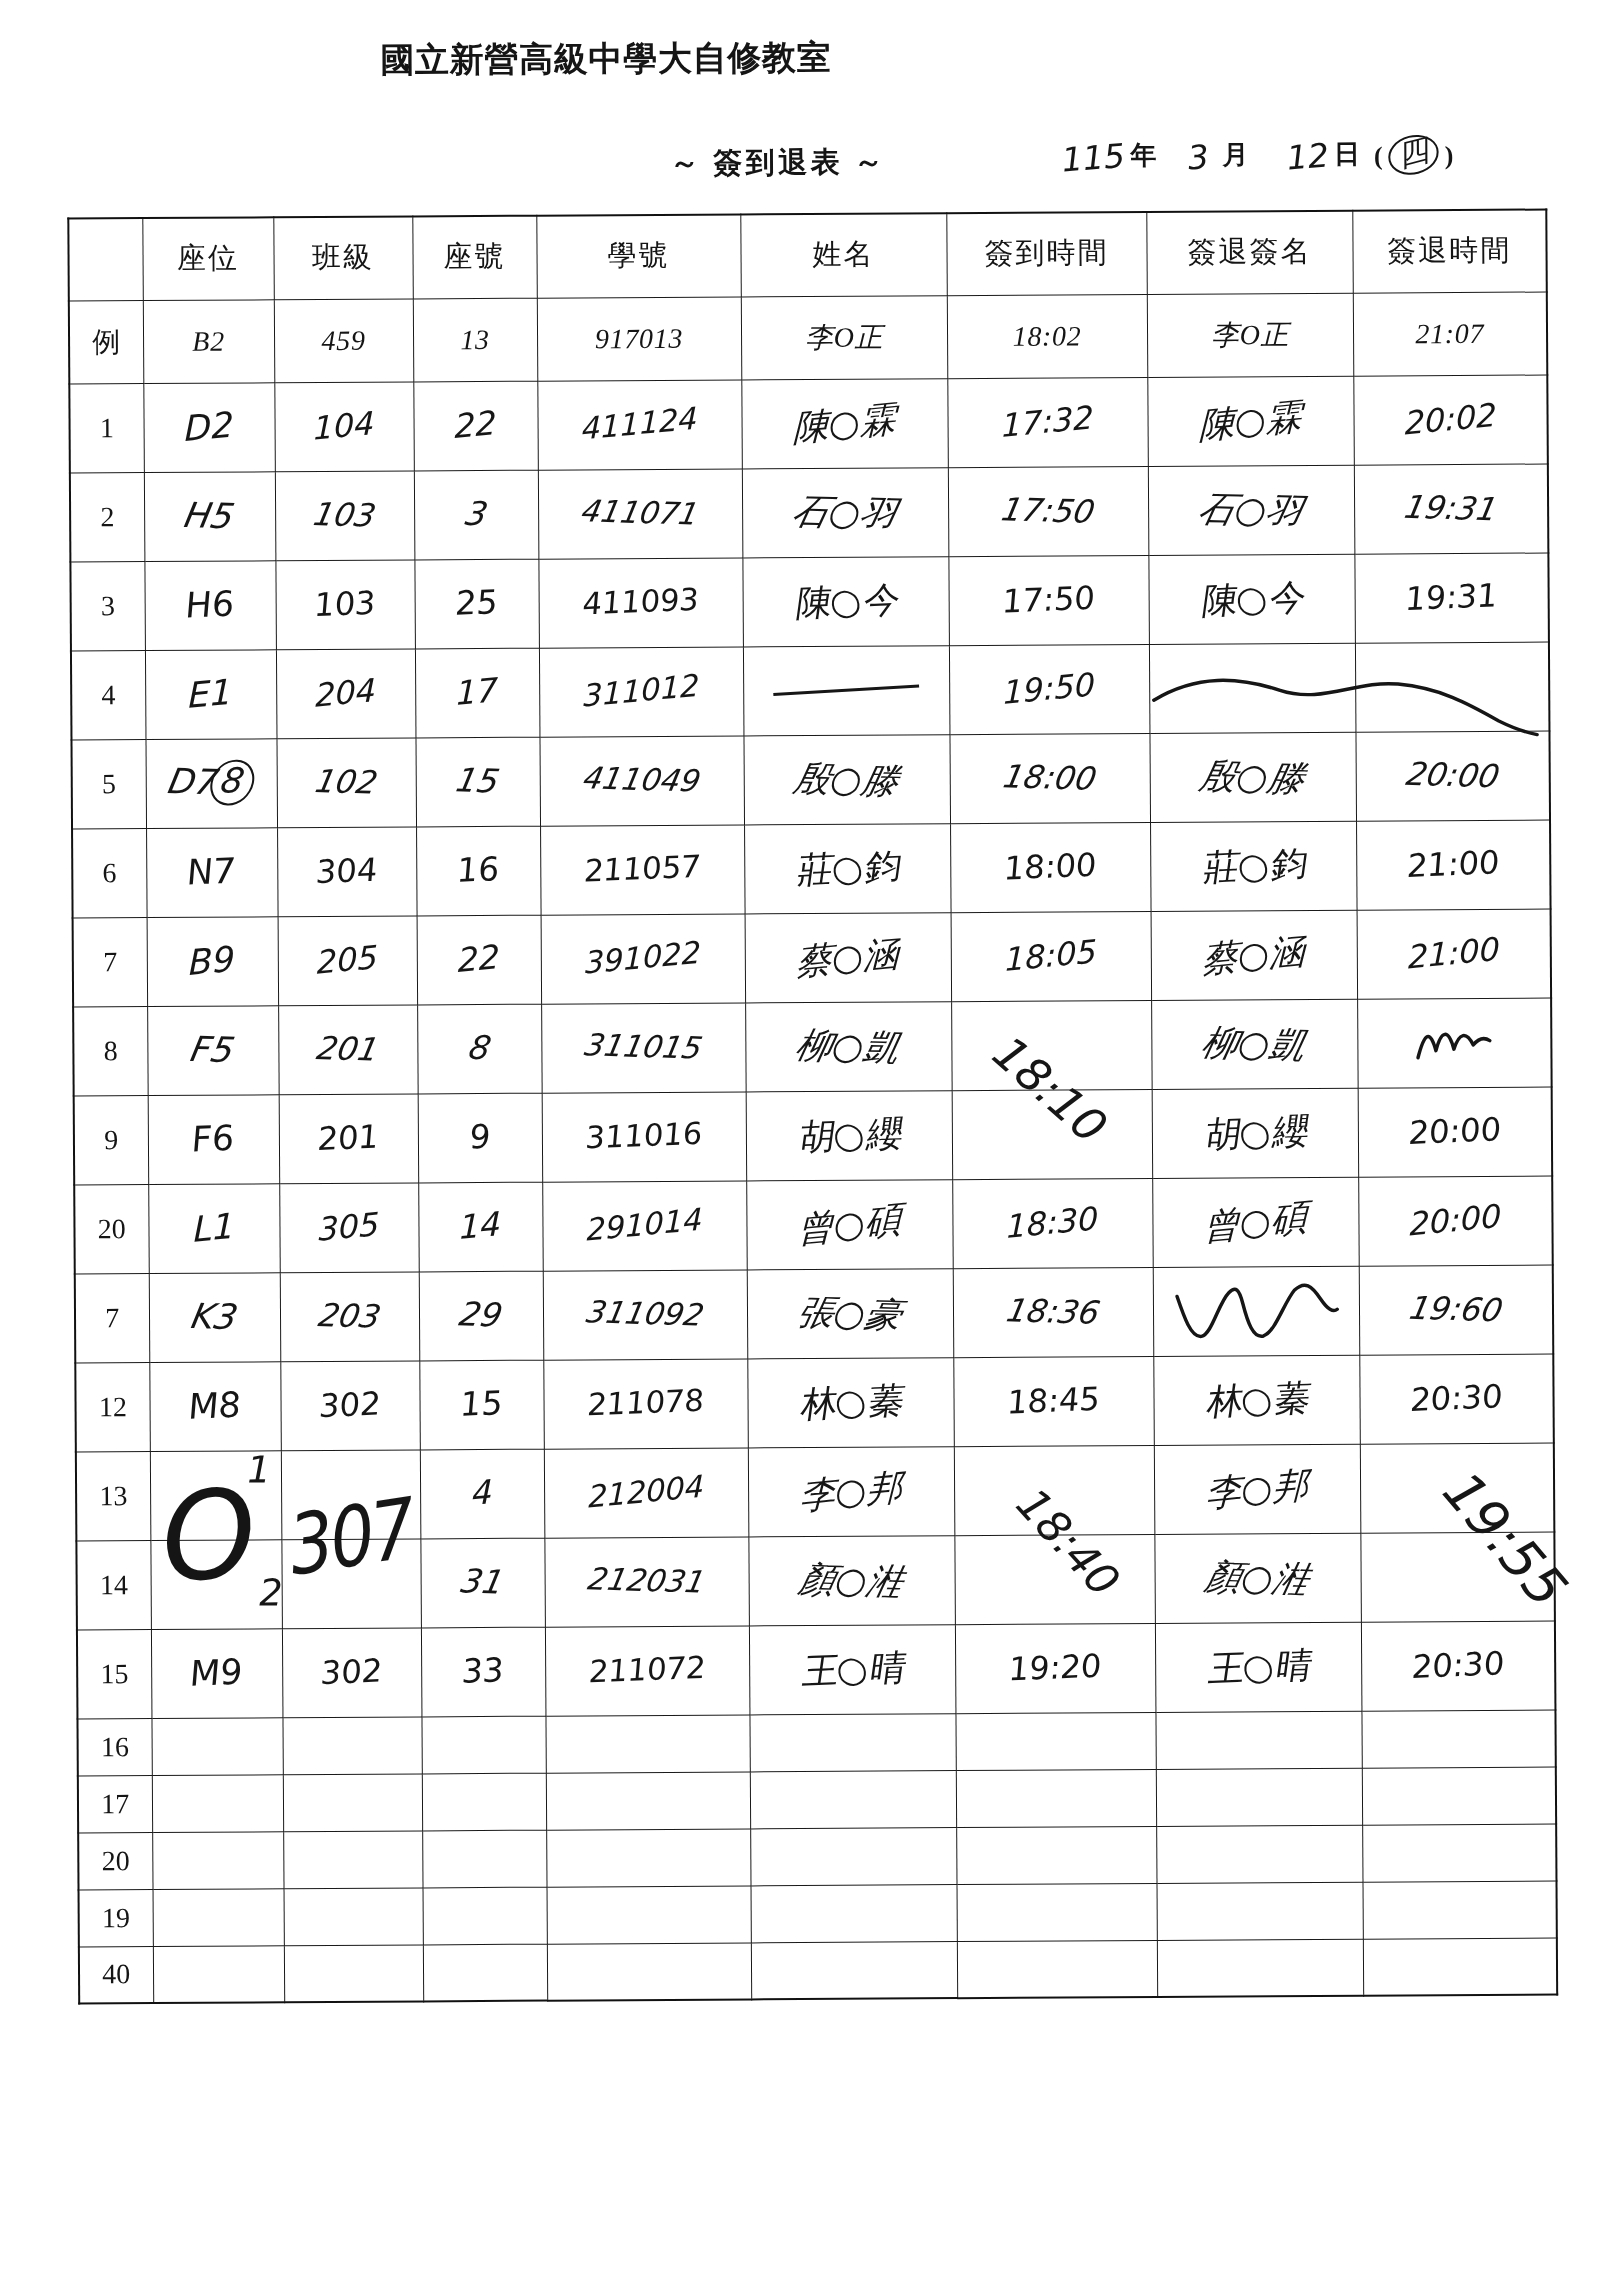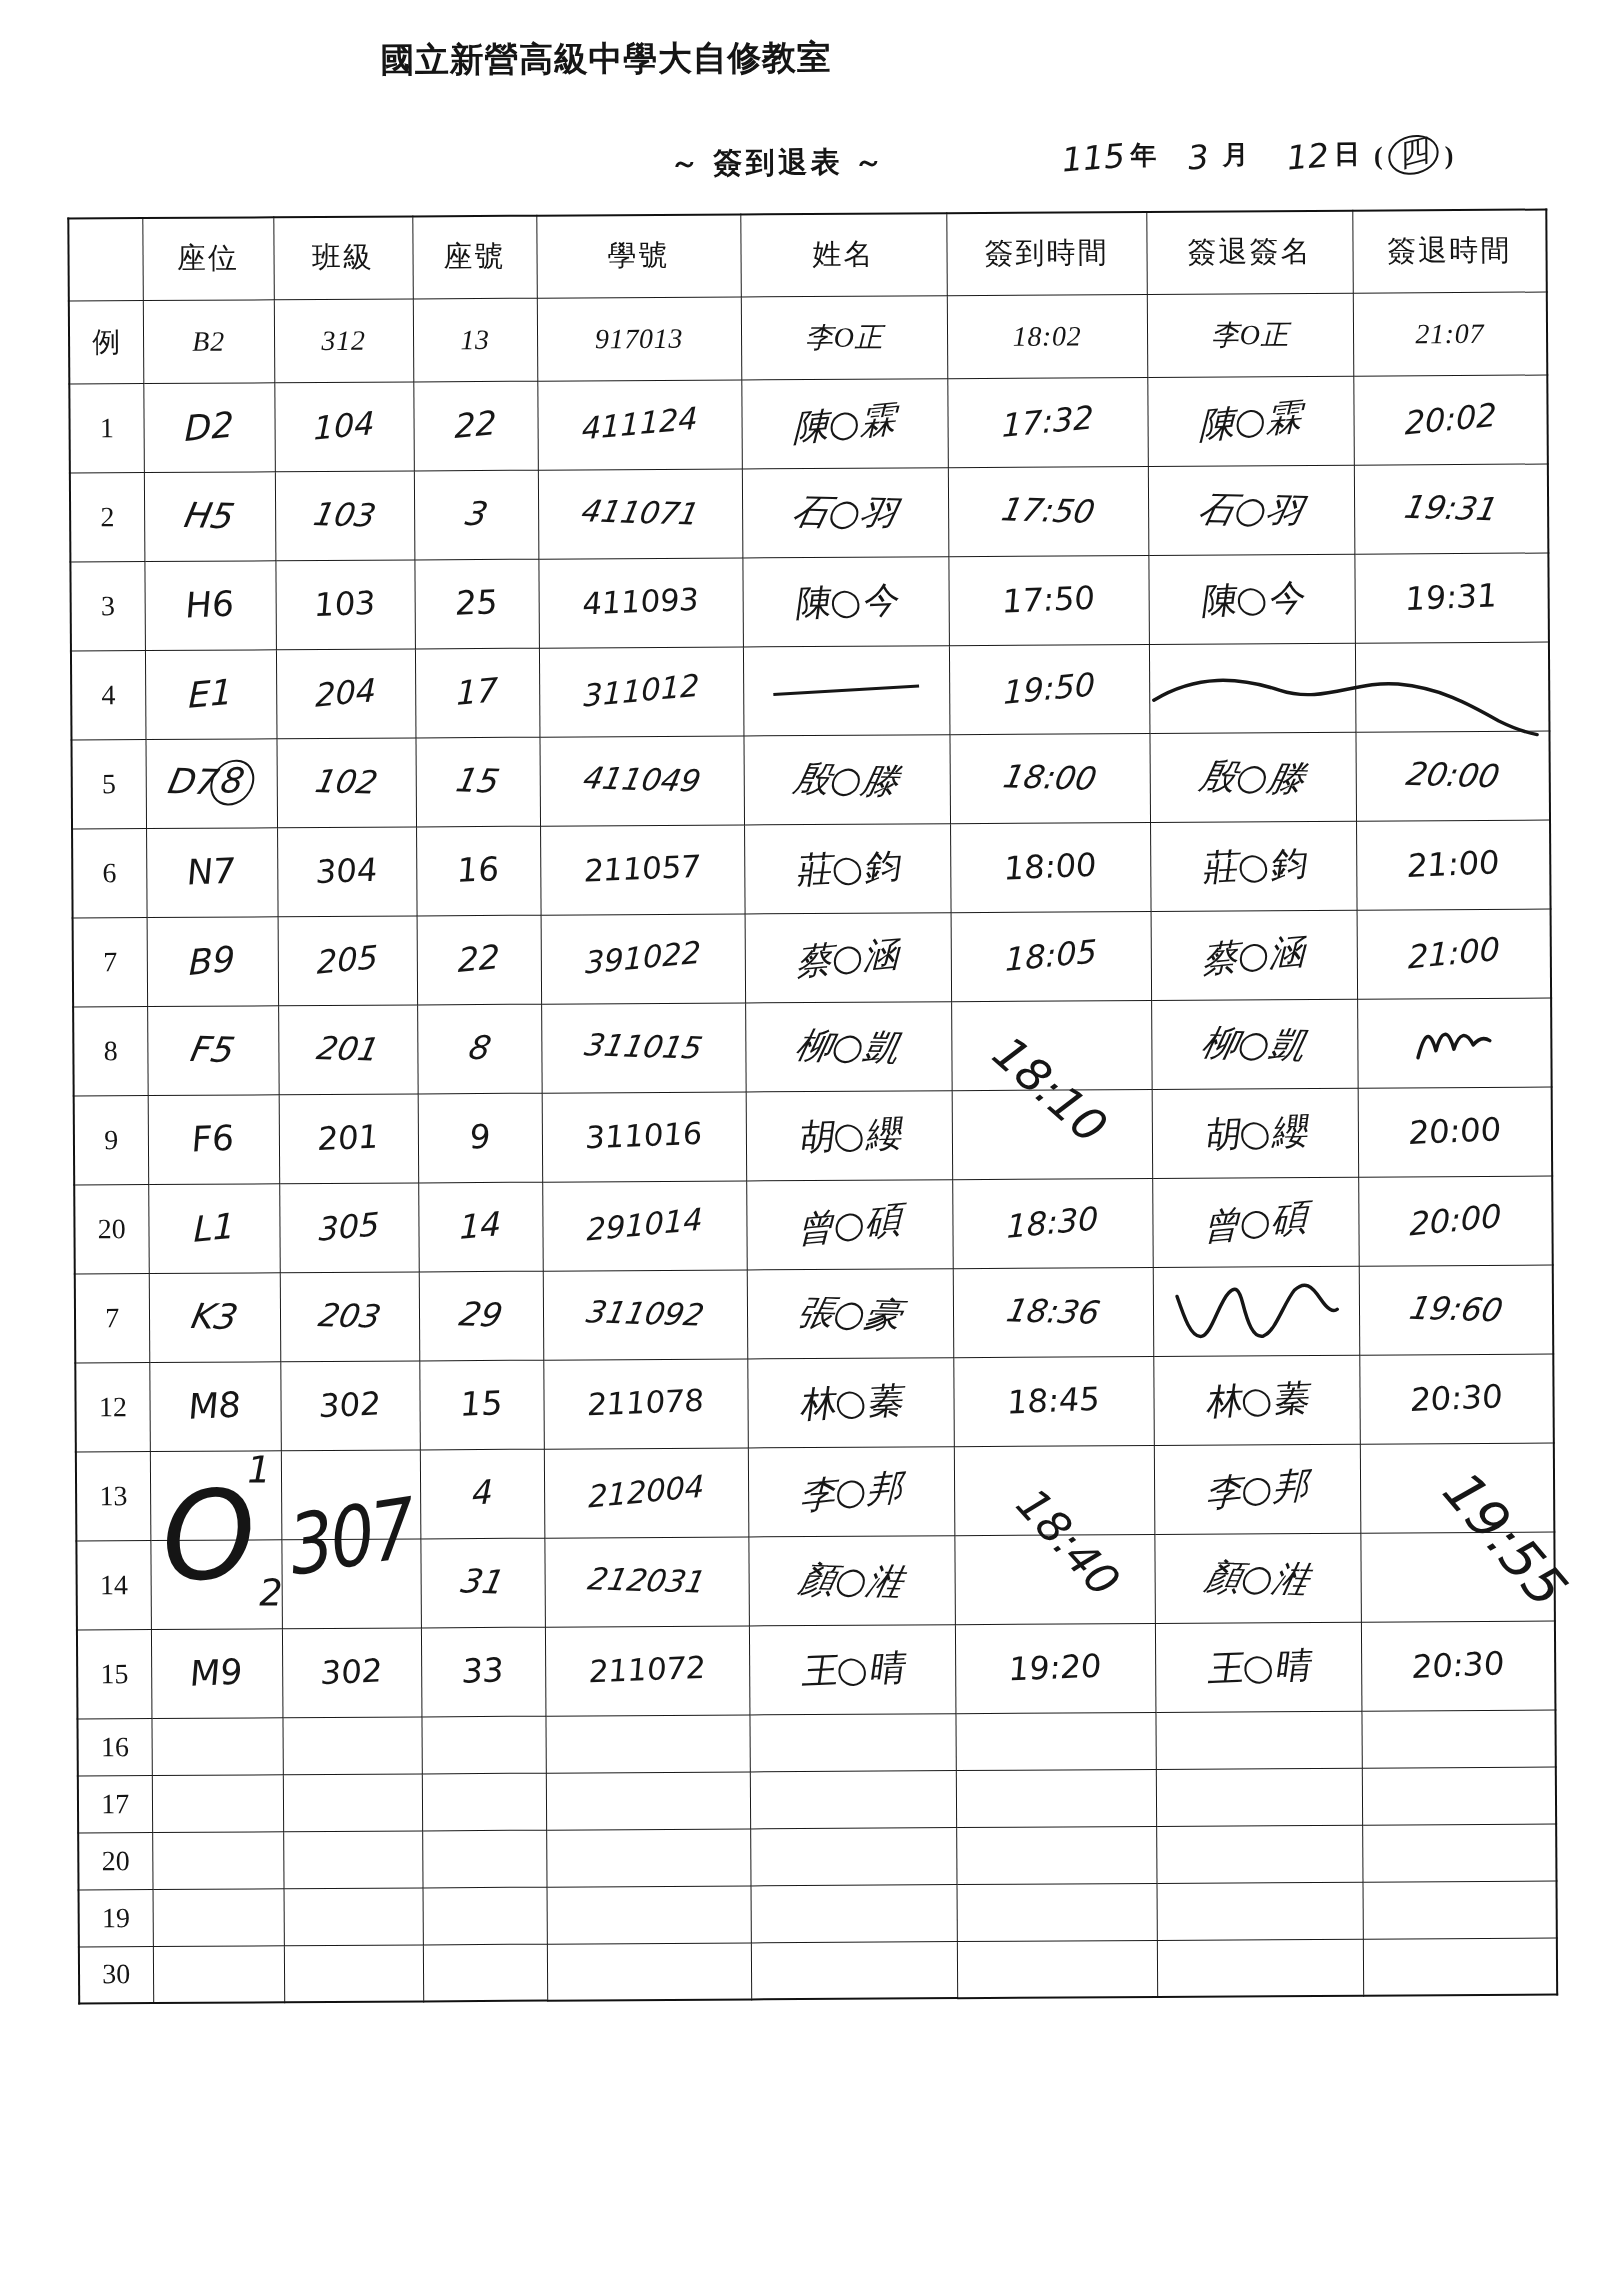--- a/index.html
+++ b/index.html
@@ -97,21 +97,21 @@
       <td class="hdr">學號</td>
       <td class="hdr">姓名</td>
       <td class="hdr">簽到時間</td>
       <td class="hdr">簽退簽名</td>
       <td class="hdr">簽退時間</td>
     </tr>
 
     <tr class="rh-ex">
       <td class="rowlab">例</td>
       <td class="exi">B2</td>
-      <td class="exi">312</td>
+      <td class="exi">459</td>
       <td class="exi">13</td>
       <td class="exi">917013</td>
       <td class="exi">李O正</td>
       <td class="exi">18:02</td>
       <td class="exi">李O正</td>
       <td class="exi">21:07</td>
     </tr>
 
     <tr class="rh-f v1">
       <td class="rowlab">1</td>
@@ -341,21 +341,21 @@
       <td></td>
               <td></td>
       <td></td>
               <td></td>
       <td></td>
               <td></td>
       <td></td>
               <td></td>
     </tr>
     <tr class="rh-e">
-      <td class="rowlab">30</td>
+      <td class="rowlab">40</td>
       <td></td>
               <td></td>
       <td></td>
               <td></td>
       <td></td>
               <td></td>
       <td></td>
               <td></td>
     </tr>
   </tbody>

